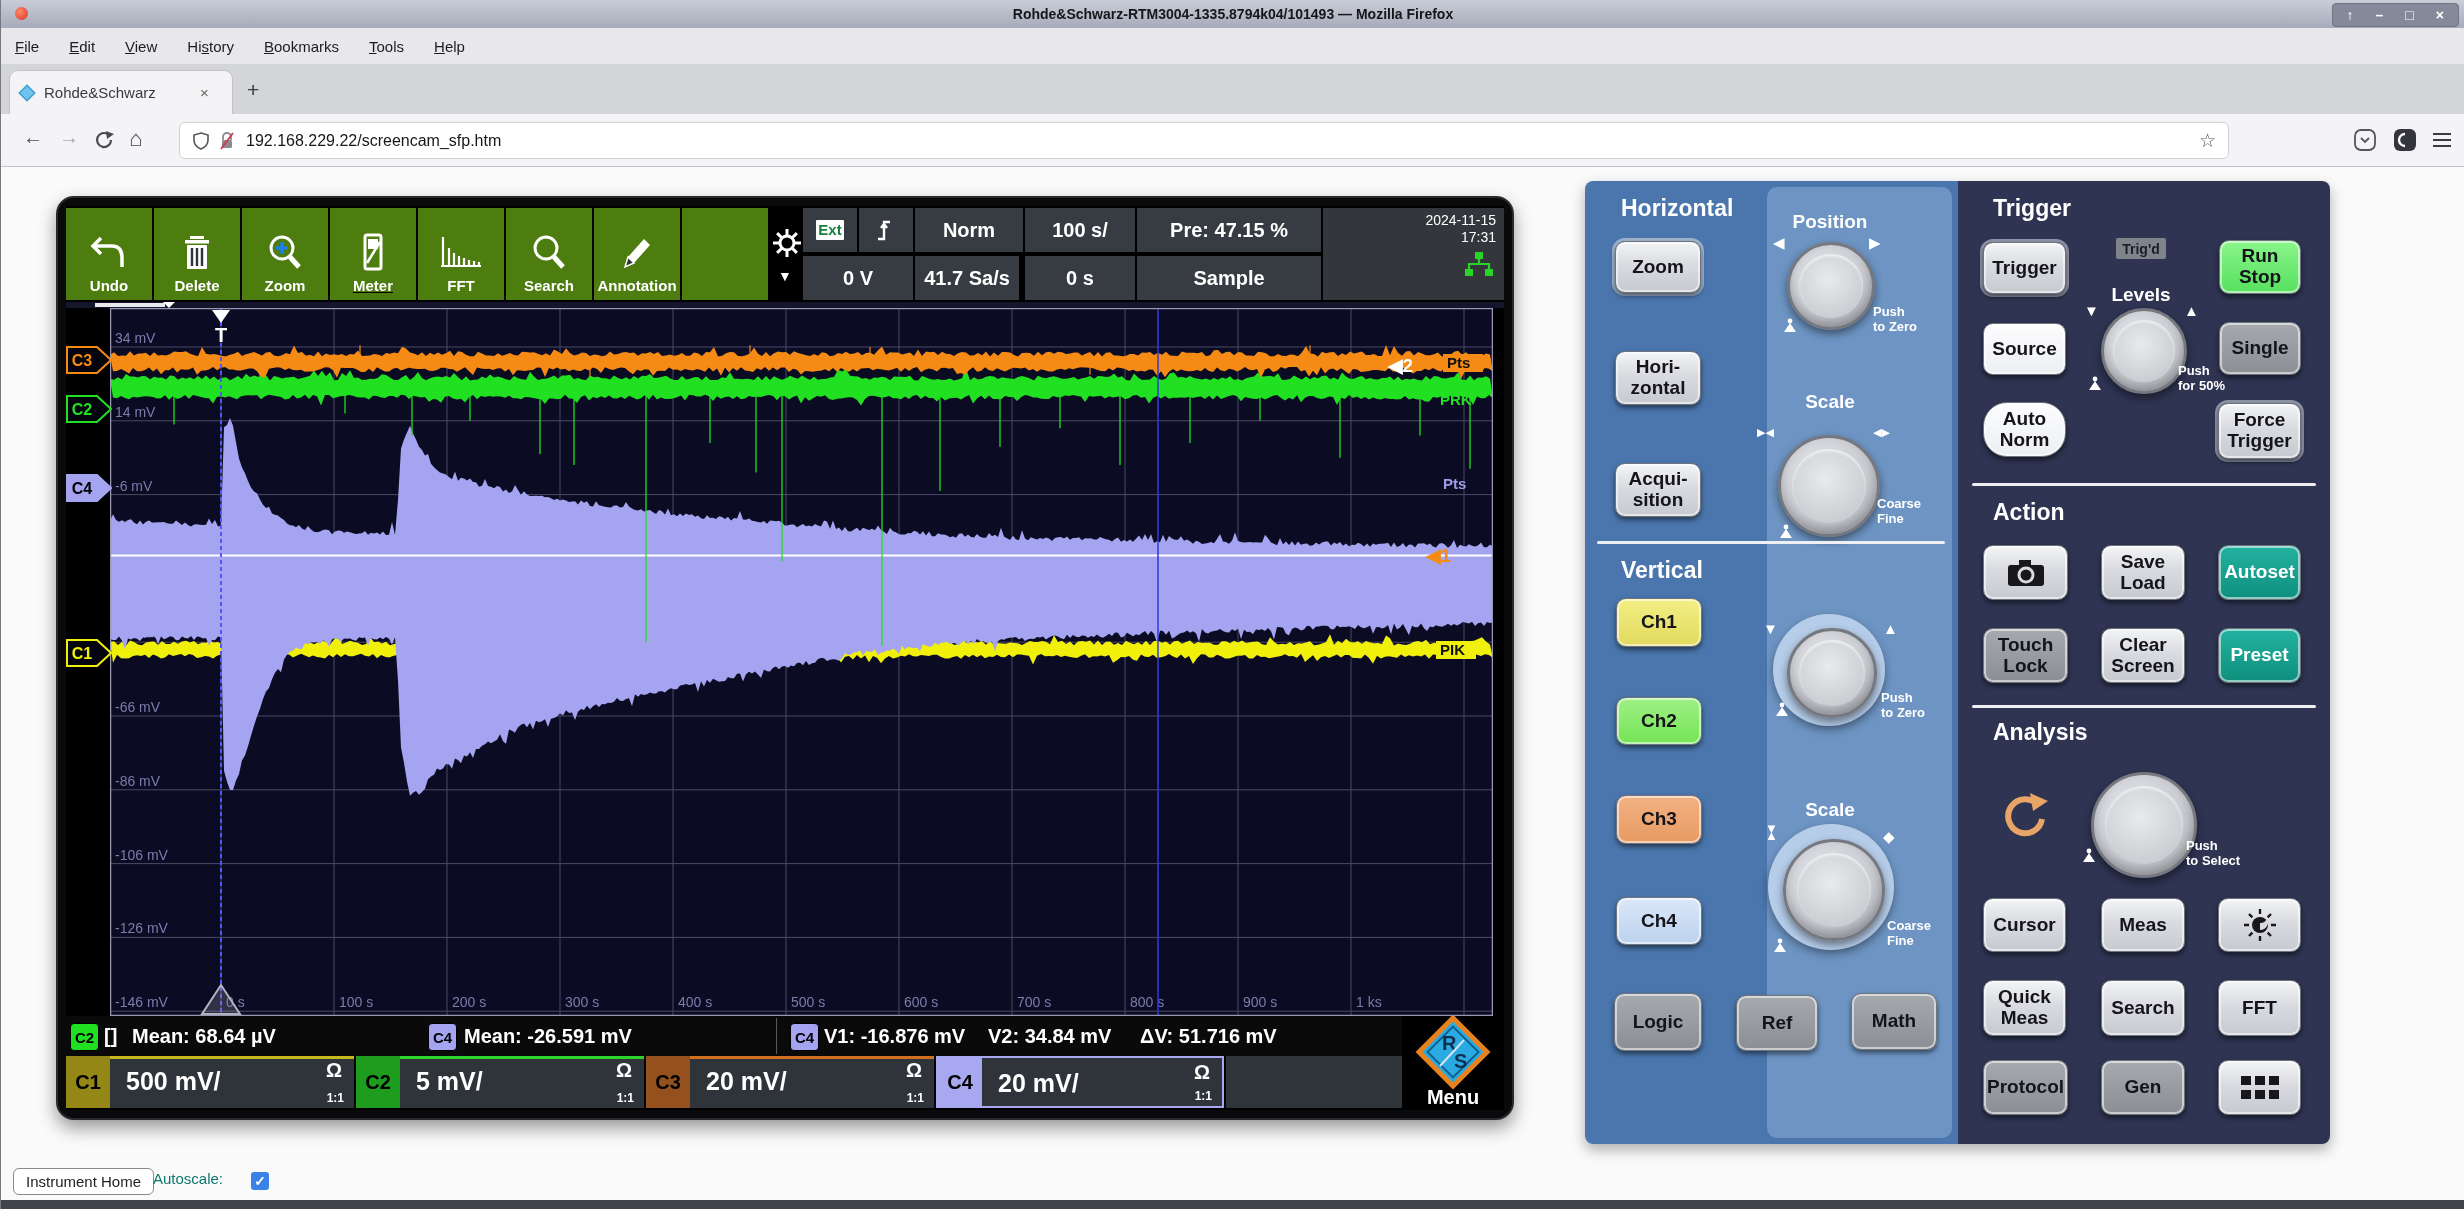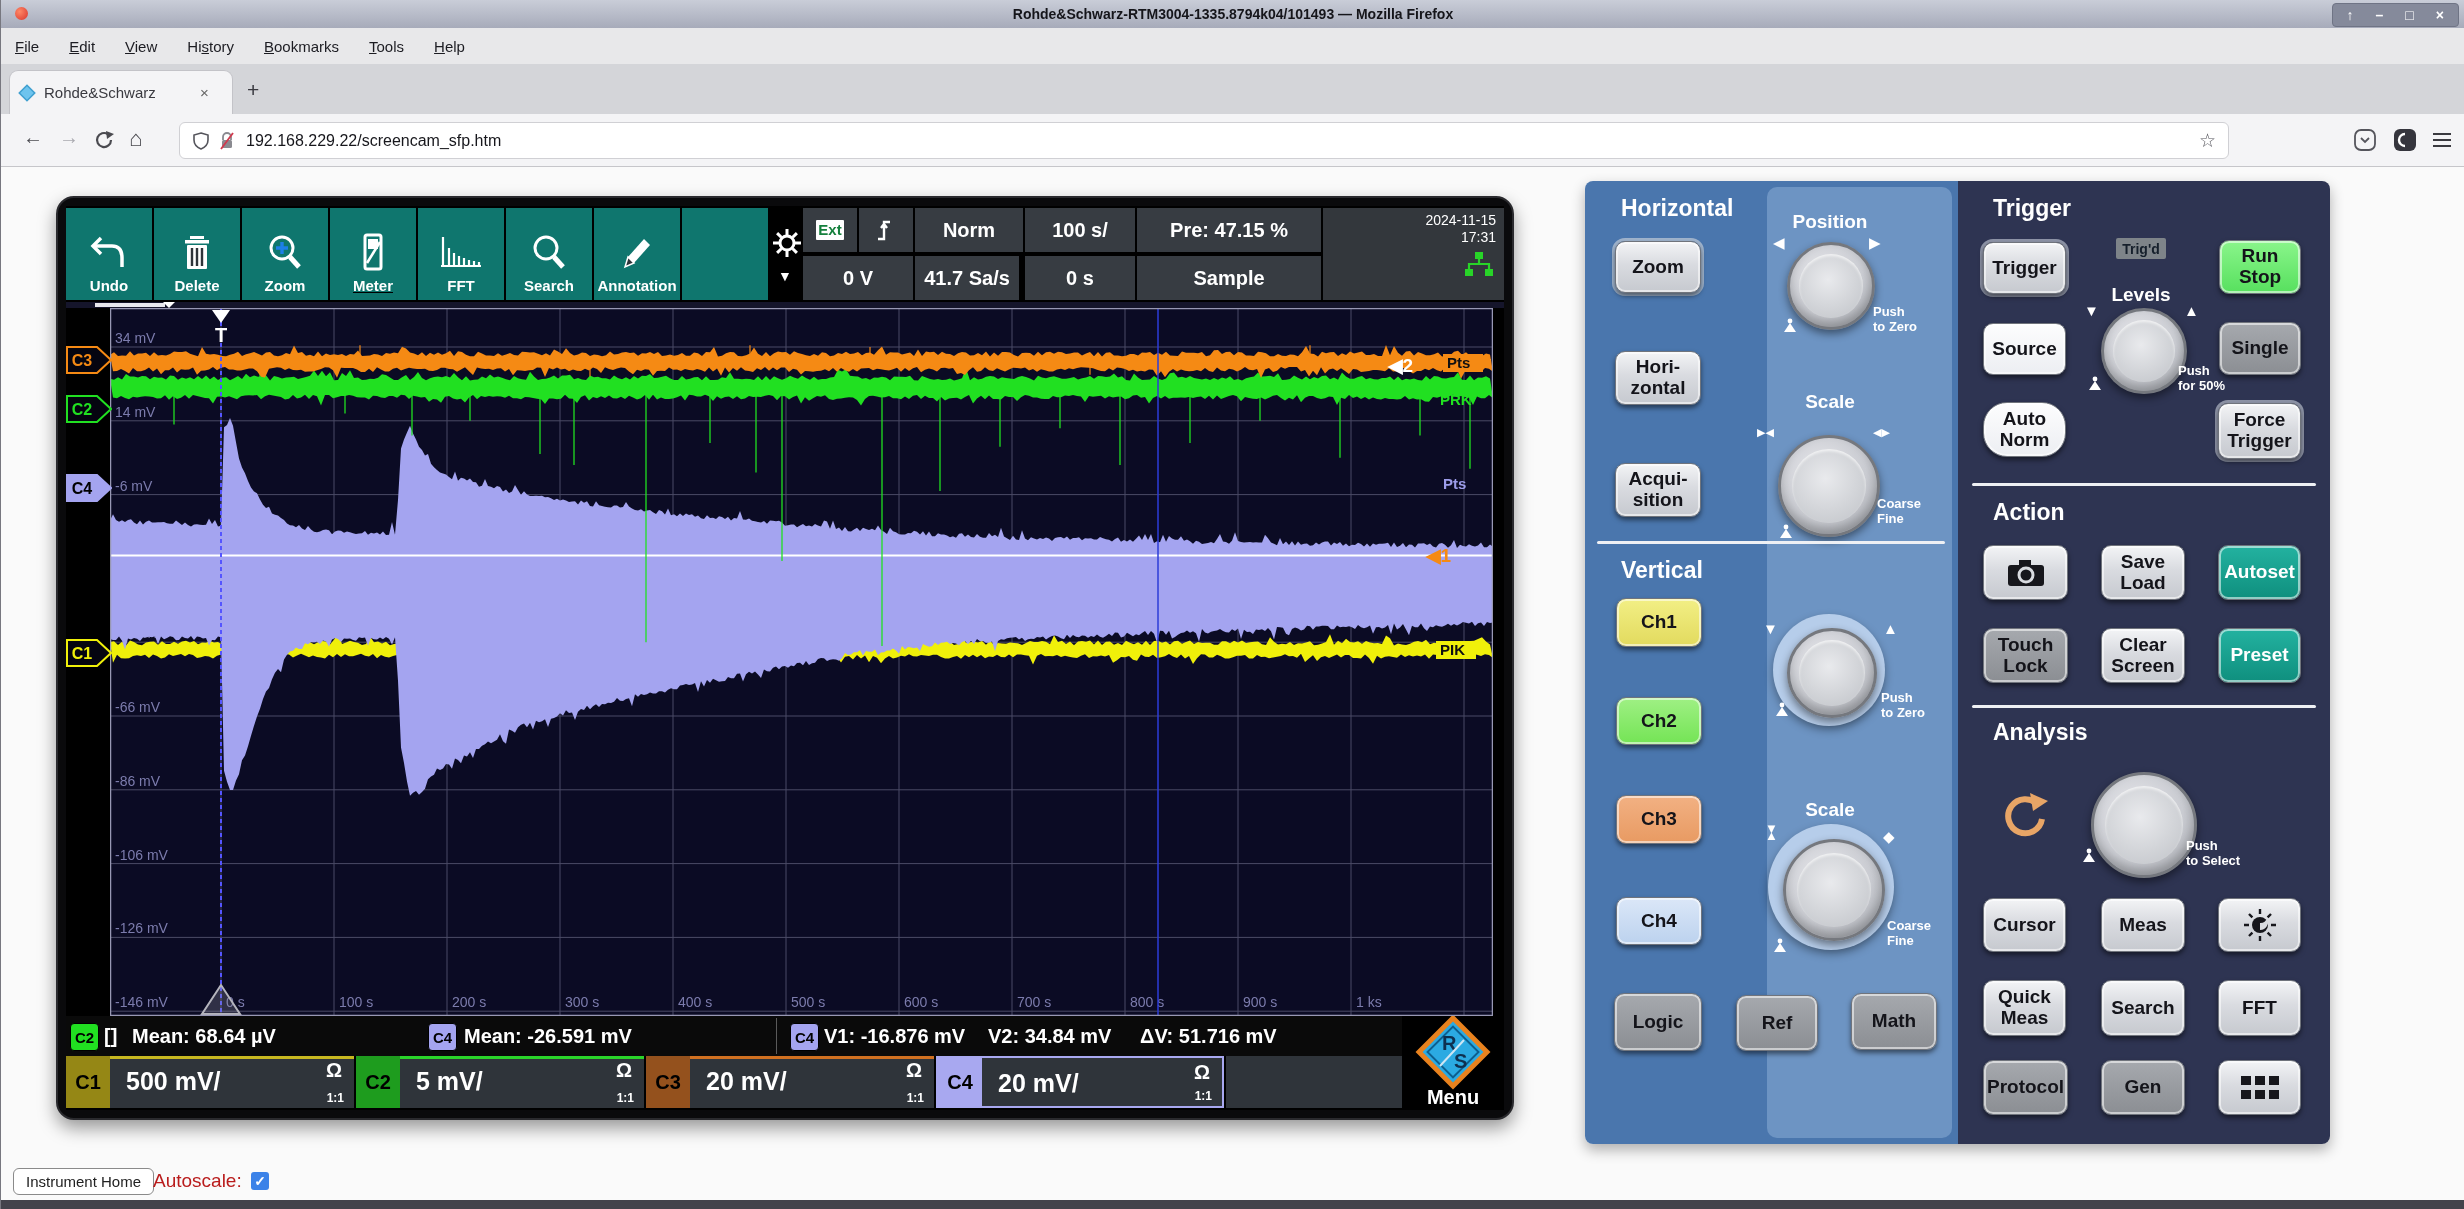--- a/index.html
+++ b/index.html
@@ -22,21 +22,21 @@
   #tabfade{position:absolute;right:0;top:0;width:40px;height:100%;background:linear-gradient(90deg,rgba(244,244,246,0),#f4f4f6);}
   #navbar{left:0;top:114px;width:100%;height:52px;background:#f4f4f6;border-bottom:1px solid #c6c6ca;}
   .navico{position:absolute;top:12px;font-size:20px;color:#4a4a50;}
   #urlfield{position:absolute;left:178px;top:8px;width:2050px;height:37px;background:#fff;border:1px solid #d0d0d4;
             border-radius:6px;display:flex;align-items:center;padding:0 12px;box-sizing:border-box;}
   #urltext{font-size:16px;color:#17171c;margin-left:10px;flex:1;}
   
   #bezel{left:55px;top:196px;width:1454px;height:920px;background:#0a0a0c;border-radius:18px;
          border:2px solid #2a2a2e;box-shadow:0 8px 18px rgba(0,0,0,.4);}
   #screen{position:absolute;left:8px;top:8px;width:1438px;height:904px;background:#000;}
-  .tbtn{position:absolute;top:2px;width:86px;height:92px;background:#0f766e;display:flex;flex-direction:column;
+  .tbtn{position:absolute;top:2px;width:86px;height:92px;background:#4d7c0f;display:flex;flex-direction:column;
         align-items:center;justify-content:flex-end;padding-bottom:6px;box-sizing:border-box;}
   .tlab{color:#fff;font-size:15px;font-weight:bold;margin-top:6px;}
   .scell{position:absolute;background:#373c42;color:#fff;font-size:20px;font-weight:bold;
          display:flex;align-items:center;justify-content:center;}
   .extb{background:#fff;color:#15803d;border-radius:1px;padding:0 2px;font-size:15px;font-weight:bold;line-height:20px;}
   #datetime{white-space:pre-line;text-align:right;font-size:14px;font-weight:normal;line-height:1.2;}
   
   .mbadge{position:absolute;top:7px;width:27px;height:26px;border-radius:4px;color:#000;font-size:15px;font-weight:bold;
           display:flex;align-items:center;justify-content:center;border:1px solid #000;}
   .mtext{position:absolute;top:9px;color:#fff;font-size:20px;font-weight:bold;white-space:nowrap;}
@@ -72,21 +72,21 @@
   .knob{position:absolute;border-radius:50%;border:3px solid #75787e;
         background:radial-gradient(circle at 42% 38%,#ececf0,#c9cbd1 55%,#9fa2a8 88%);
         box-shadow:0 4px 9px rgba(0,0,0,.45), inset 0 -6px 10px rgba(0,0,0,.18);}
   .knob::after{content:'';position:absolute;inset:11%;border-radius:50%;
         background:radial-gradient(circle at 45% 40%,#e9eaed,#bfc2c7);box-shadow:inset 0 2px 3px rgba(255,255,255,.7);}
   .ring{position:absolute;border-radius:50%;background:#b6cdea;box-shadow:0 4px 9px rgba(0,0,0,.35);}
   .stack{display:flex;flex-direction:column;line-height:.55;font-size:13px;}
   
   #homebtn{left:12px;top:1168px;background:#fff;border:1.5px solid #8a8a8a;border-radius:6px;
            padding:4px 12px;font-size:15px;color:#222;}
-  #autolabel{left:152px;top:1170px;font-size:19px;color:#b91c1c;}
+  #autolabel{left:152px;top:1170px;font-size:15px;color:#0f766e;}
   #autocheck{left:250px;top:1172px;width:18px;height:18px;background:#3b82e8;border-radius:3px;color:#fff;
              font-size:14px;font-weight:bold;display:flex;align-items:center;justify-content:center;}
   #bottomstrip{left:0;top:1200px;width:100%;height:9px;background:#43434b;}
 </style>
 </head>
 <body>
 
 <div id="win">
 
   <div class="abs" id="titlebar">

